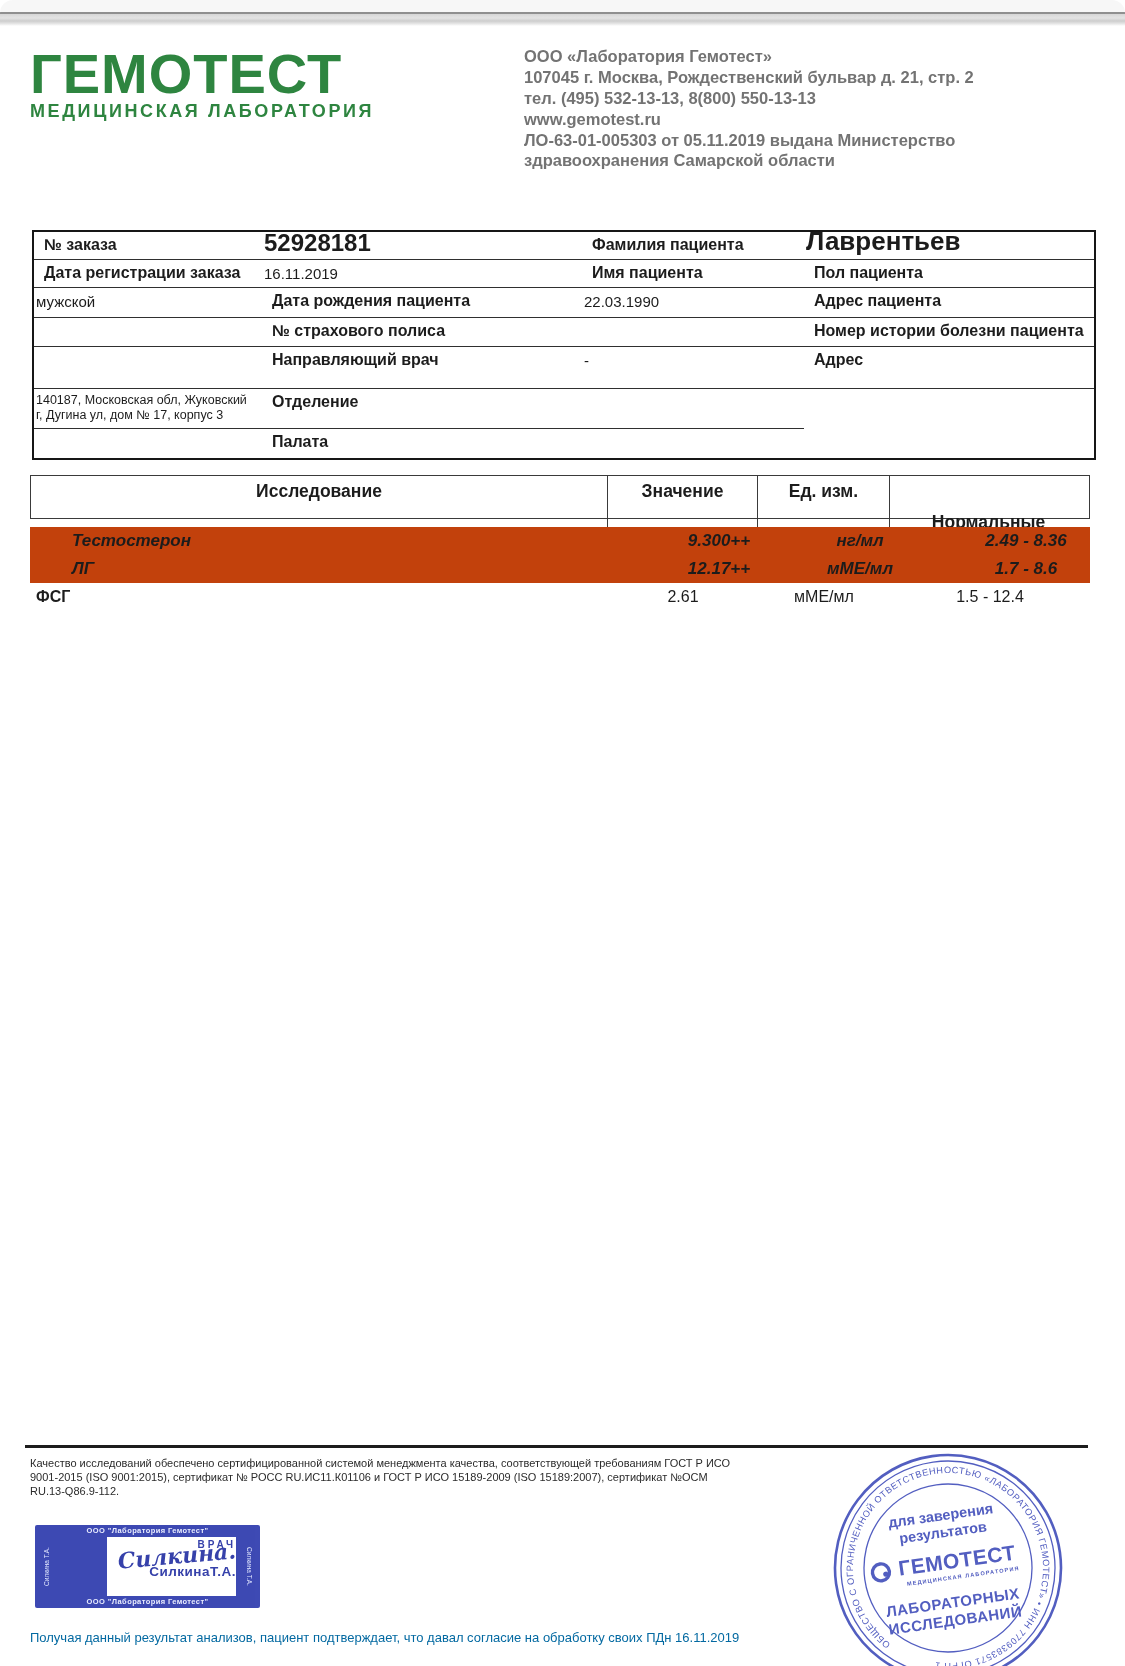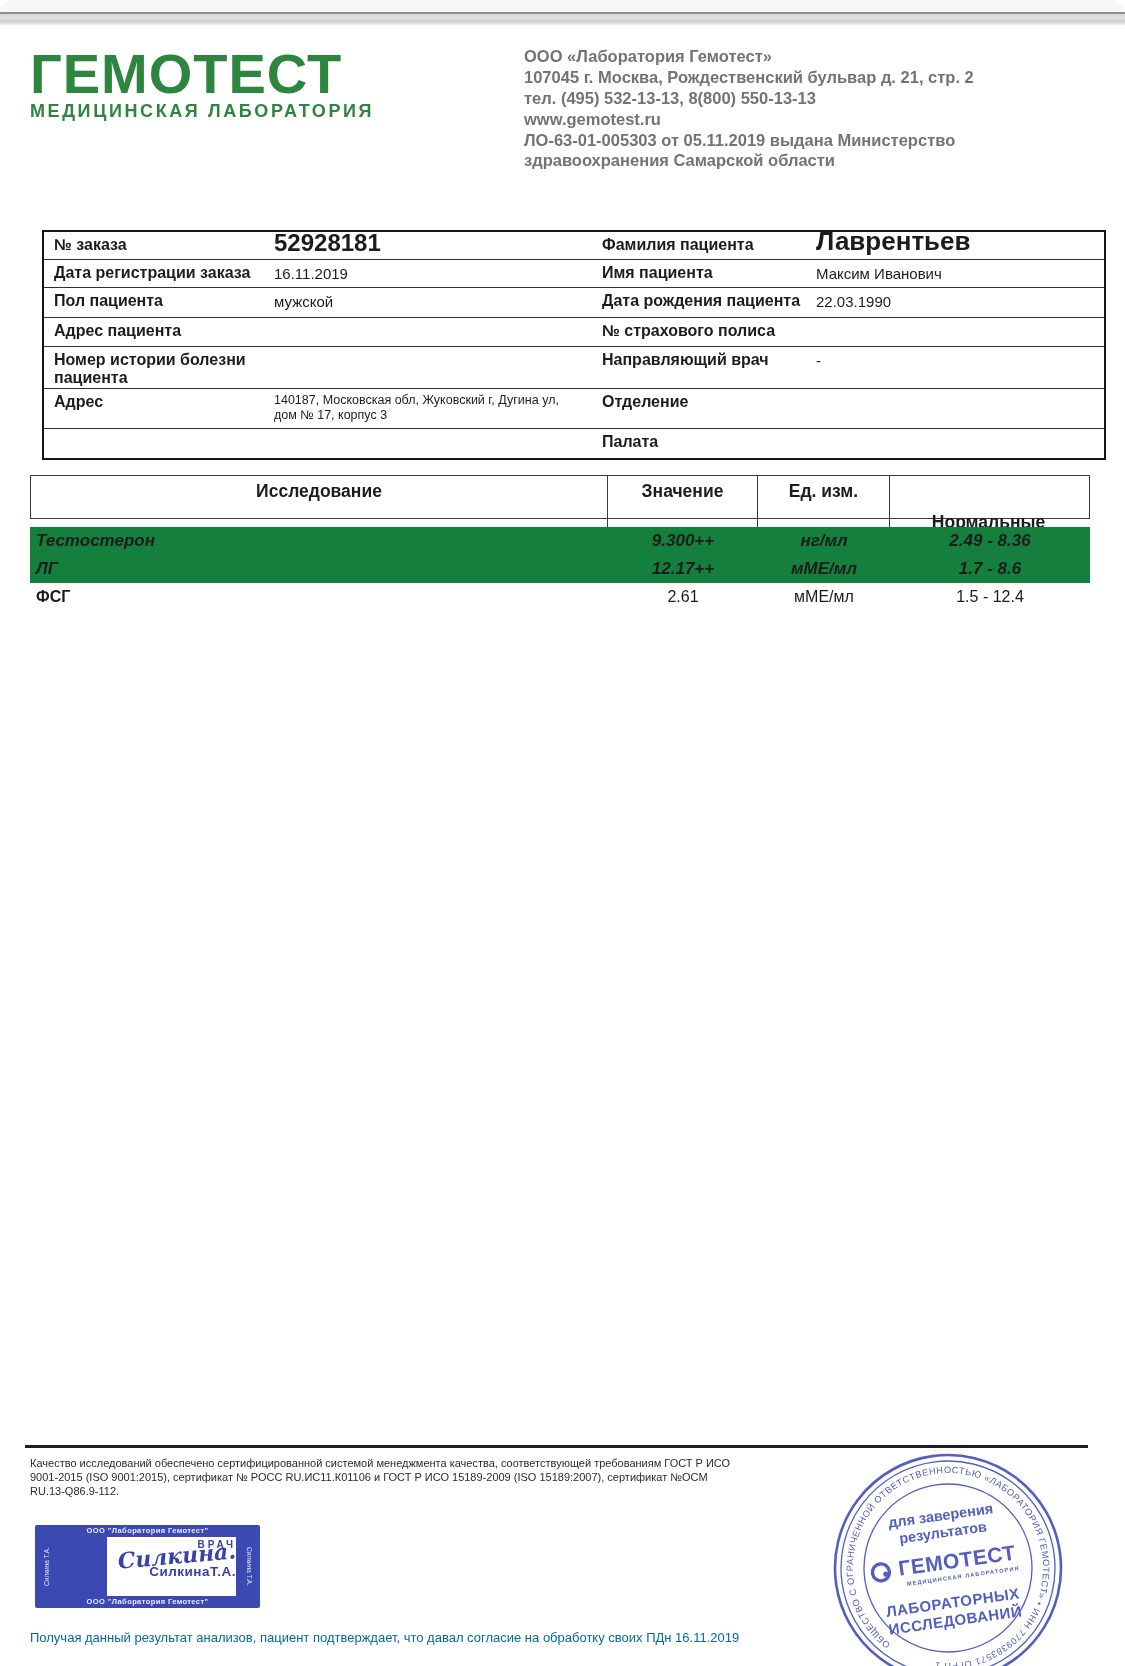--- a/index.html
+++ b/index.html
@@ -12,41 +12,41 @@
   
   .logo{position:absolute;left:30px;top:48px;color:#2e8540;}
   .logo-title{font-size:56px;font-weight:800;letter-spacing:1px;line-height:52px;}
   .logo-sub{font-size:18px;font-weight:bold;letter-spacing:2.6px;margin-top:1px;}
   
   .company{position:absolute;left:524px;top:46px;width:480px;font-weight:bold;
            font-size:16.5px;line-height:21px;color:#737373;}
   .company p{margin:0;}
   .company p.lic{line-height:20px;width:452px;}
   
-  .order-table{position:absolute;left:42px;top:230px;width:1060px;
+  .order-table{position:absolute;left:32px;top:230px;width:1060px;
     border:2px solid #161616;display:grid;box-sizing:content-box;
     grid-template-columns:228px 320px 222px 290px;
     grid-template-rows:28px 28px 30px 29px 42px 40px 29px;}
   .order-table > div{box-sizing:border-box;border-bottom:1px solid #2f2f2f;overflow:hidden;}
   .order-table > div.lastrow{border-bottom:none;}
   .ol,.rl{font-weight:bold;font-size:16px;padding:4px 0 0 10px;line-height:18px;}
   .ov,.rv{font-size:15px;padding:5px 0 0 2px;line-height:17px;}
   .ov.big{font-size:24px;font-weight:bold;padding-top:2px;}
   .rv.big{font-size:26px;font-weight:bold;padding-top:1px;}
   .ov.small{font-size:12.5px;line-height:15px;padding-top:4px;padding-right:14px;}
   
   .res-head{position:absolute;left:30px;top:475px;width:1060px;height:44px;
     border:1.5px solid #3a3a3a;box-sizing:border-box;display:grid;
     grid-template-columns:577px 150px 132px 197px;font-weight:bold;font-size:17.5px;}
   .res-head > div{border-right:1.5px solid #3a3a3a;text-align:center;padding-top:5px;box-sizing:border-box;}
   .res-head > div:last-child{border-right:none;}
   .hdr-wrap span{display:inline-block;max-width:125px;line-height:19px;margin-top:32px;}
   .res-rows{position:absolute;left:30px;top:527px;width:1060px;}
   .res-row{display:grid;grid-template-columns:578px 150px 132px 200px;height:28px;line-height:28px;}
-  .res-row.striped{background:#15803d;}
+  .res-row.striped{background:#c2410c;padding-left:36px;}
   .res-row > div{text-align:center;overflow:hidden;}
   .res-row .rname{text-align:left;padding-left:6px;font-weight:bold;}
   .res-row.abn{font-weight:bold;font-style:italic;font-size:17px;}
   .res-row.norm{font-size:16px;}
   
   .rule{position:absolute;left:25px;top:1445px;width:1063px;height:3px;background:#1d1d1d;}
   .cert{position:absolute;left:30px;top:1456px;width:705px;margin:0;
         font-size:11px;line-height:14px;color:#2b2b2b;}
   .consent{position:absolute;left:30px;top:1630px;margin:0;font-size:13px;color:#0369a1;}
   
@@ -90,21 +90,20 @@
 
   <div class="order-table">
     <div class="ol">№ заказа</div>
     <div class="ov big">52928181</div>
     <div class="rl">Фамилия пациента</div>
     <div class="rv big">Лаврентьев</div>
 
     <div class="ol">Дата регистрации заказа</div>
     <div class="ov">16.11.2019</div>
     <div class="rl">Имя пациента</div>
-    <div class="rv">Максим Иванович</div>
 
     <div class="ol">Пол пациента</div>
     <div class="ov">мужской</div>
     <div class="rl">Дата рождения пациента</div>
     <div class="rv">22.03.1990</div>
 
     <div class="ol">Адрес пациента</div>
     <div class="ov"></div>
     <div class="rl">№ страхового полиса</div>
     <div class="rv"></div>

